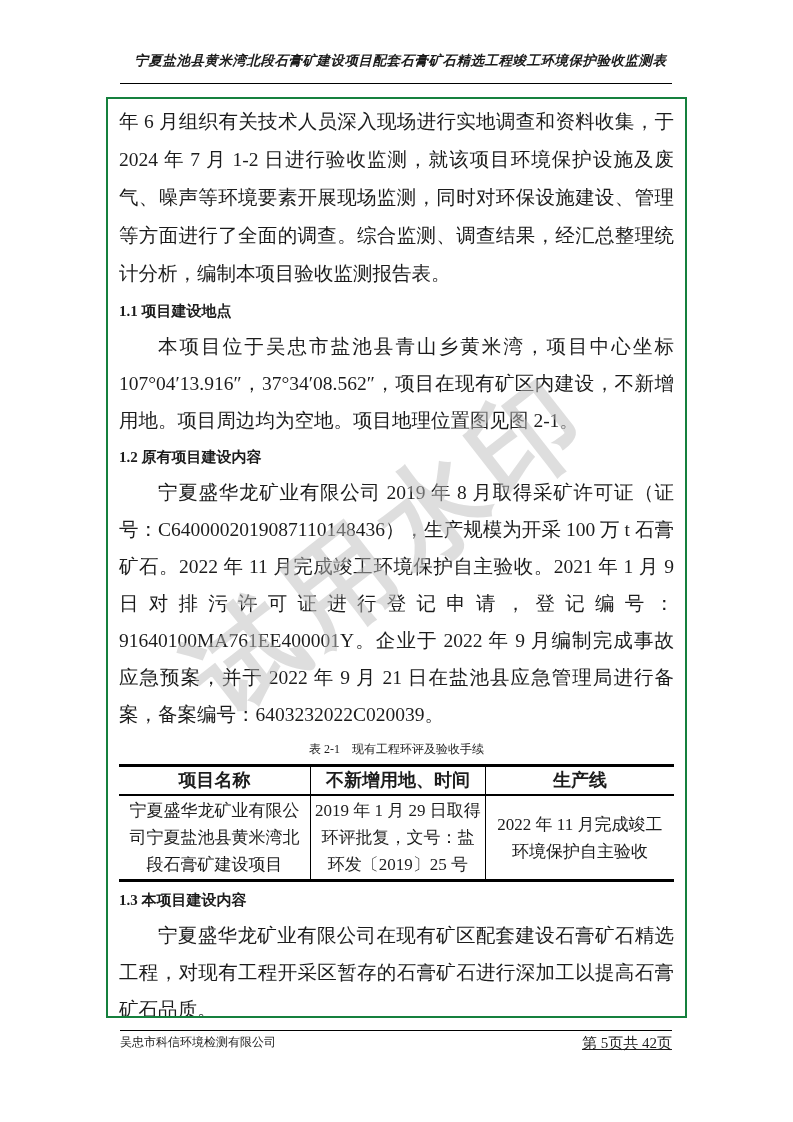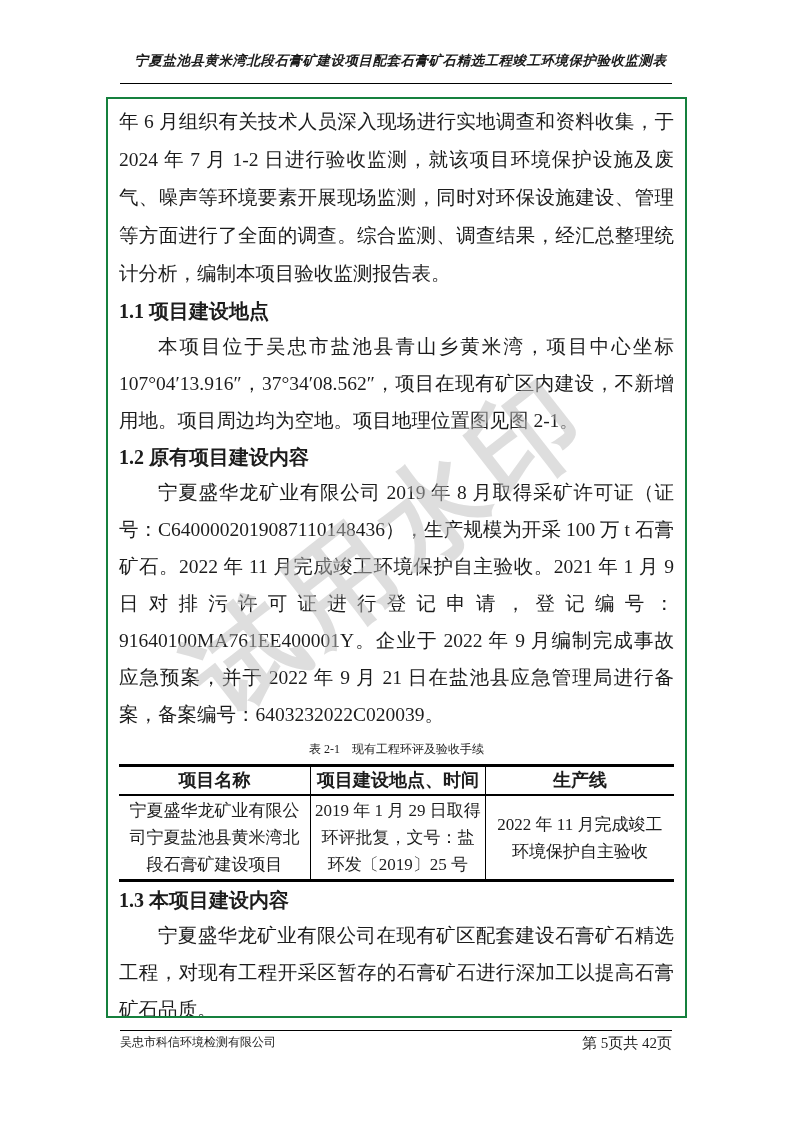--- a/index.html
+++ b/index.html
@@ -39,21 +39,21 @@
     overflow: hidden;
   }
   .body-par {
     font-size: 19.5px;
     line-height: 37px;
     text-align: justify;
   }
   .body-par.indent { text-indent: 2em; }
   .body-par.tall { line-height: 38px; }
   .section-heading {
-    font-size: 20px;
+    font-size: 15px;
     font-weight: bold;
     line-height: 34px;
     margin-top: 1px;
   }
 
   
   .table-title {
     font-size: 12px;
     font-weight: normal;
     text-align: center;
@@ -96,20 +96,21 @@
   }
   .footer-company {
     position: absolute;
     top: 1034px; left: 120px;
     font-size: 12px;
   }
   .footer-page {
     position: absolute;
     top: 1034px; right: 121px;
     font-size: 15px;
+    text-decoration: underline;
   }
 
   
   .watermark {
     position: absolute;
     top: 545px; left: 390px;
     transform: translate(-50%, -50%) rotate(-38deg);
     font-size: 108px;
     font-weight: bold;
     color: rgba(190, 190, 190, 0.5);
@@ -143,21 +144,21 @@
 
     <table class="env-table">
       <colgroup>
           <col class="c1">
           <col class="c2">
           <col class="c3">
         </colgroup>
       <thead>
         <tr>
           <th>项目名称</th>
-          <th>项目建设地点、时间</th>
+          <th>不新增用地、时间</th>
           <th>生产线</th>
         </tr>
       </thead>
       <tbody>
         <tr>
           <td>宁夏盛华龙矿业有限公司宁夏盐池县黄米湾北段石膏矿建设项目</td>
           <td>2019 年 1 月 29 日取得环评批复，文号：盐环发〔2019〕25 号</td>
           <td>2022 年 11 月完成竣工环境保护自主验收</td>
         </tr>
       </tbody>

